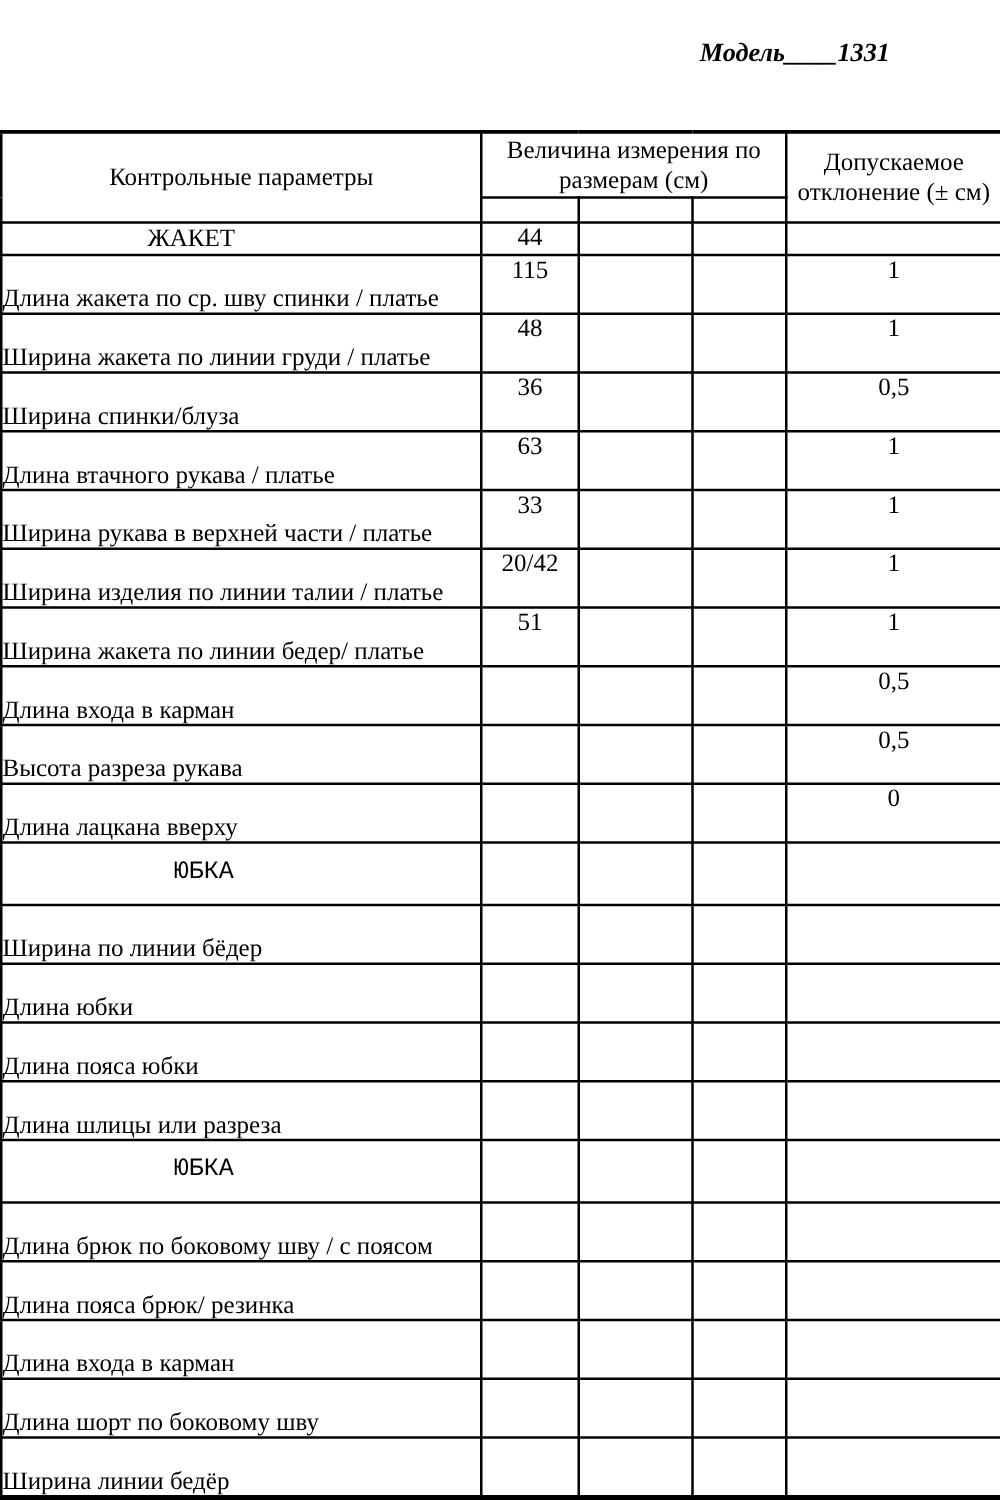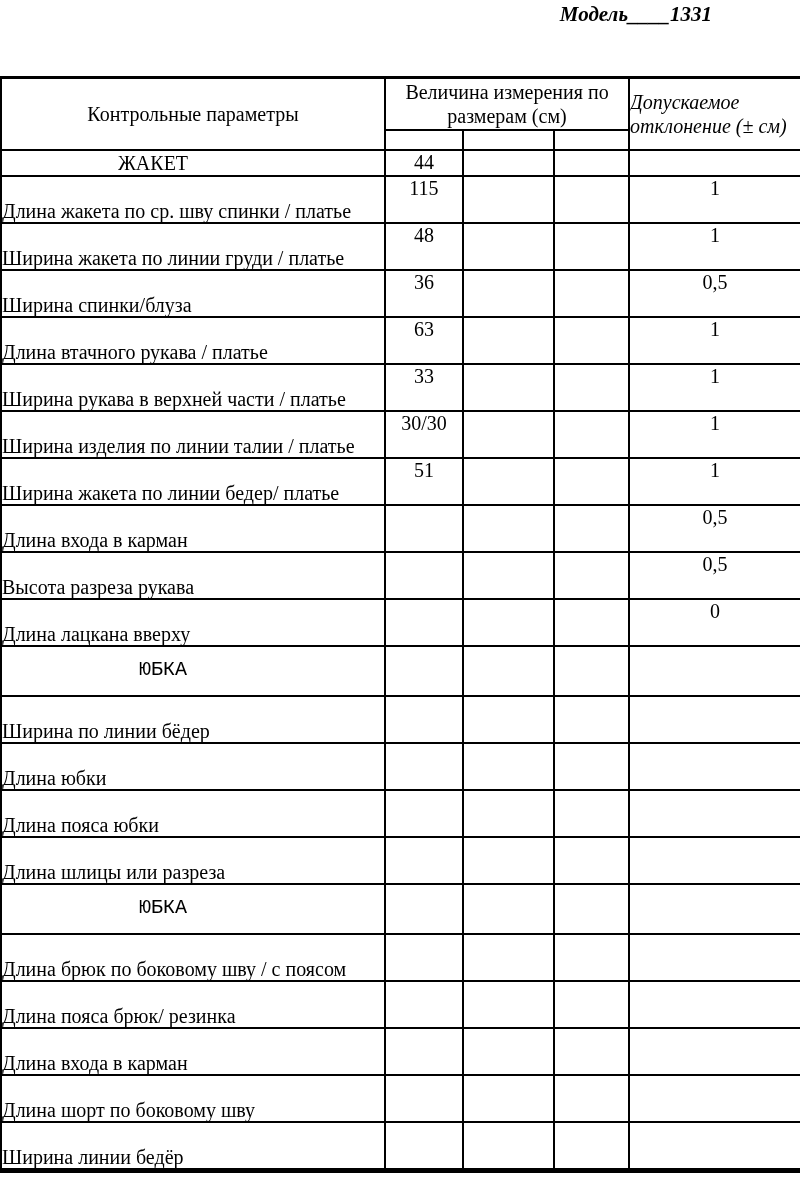--- a/index.html
+++ b/index.html
@@ -7,21 +7,21 @@
     padding: 0;
     background: #ffffff;
   }
   body {
     width: 800px;
     height: 1200px;
     overflow: hidden;
     color: #000;
     font-family: "Liberation Serif", serif;
   }
-  .page-header { height: 76px; }
+  .page-header { height: 76px; margin-top: 28px; }
   .model-line {
     padding: 2px 88px 0 0;
     text-align: right;
     font-size: 21px;
     font-weight: bold;
     font-style: italic;
     line-height: 24px;
   }
   .title-block {
     width: 740px;
@@ -43,21 +43,21 @@
   table.meas th, table.meas td {
     border: 2px solid #000;
     padding: 0;
     font-size: 20px;
     font-weight: normal;
     overflow: hidden;
     background: #fff;
   }
   th.h-param { vertical-align: middle; text-align: center; height: 70px; }
   th.h-meas  { vertical-align: middle; text-align: center; line-height: 24px; padding: 0 10px; }
-  th.h-dev   { vertical-align: middle; text-align: left; line-height: 24px; padding: 0 2px; font-style: italic; }
+  th.h-dev   { vertical-align: middle; text-align: center; line-height: 24px; padding: 0 2px; }
   tr.subrow th { height: 18px; }
   td.param {
     text-align: left;
     vertical-align: bottom;
     padding: 0 4px 2px 7px;
     line-height: 22px;
   }
   td.param.section {
     text-align: center;
     vertical-align: middle;
@@ -142,21 +142,21 @@
       </tr>
       <tr class="row-data">
         <td class="param">Ширина рукава в верхней части / платье</td>
         <td class="val">33</td>
         <td class="val"></td>
         <td class="val"></td>
         <td class="val">1</td>
       </tr>
       <tr class="row-data">
         <td class="param">Ширина изделия по линии талии / платье</td>
-        <td class="val">30/30</td>
+        <td class="val">20/42</td>
         <td class="val"></td>
         <td class="val"></td>
         <td class="val">1</td>
       </tr>
       <tr class="row-data">
         <td class="param">Ширина жакета по линии бедер/ платье</td>
         <td class="val">51</td>
         <td class="val"></td>
         <td class="val"></td>
         <td class="val">1</td>

